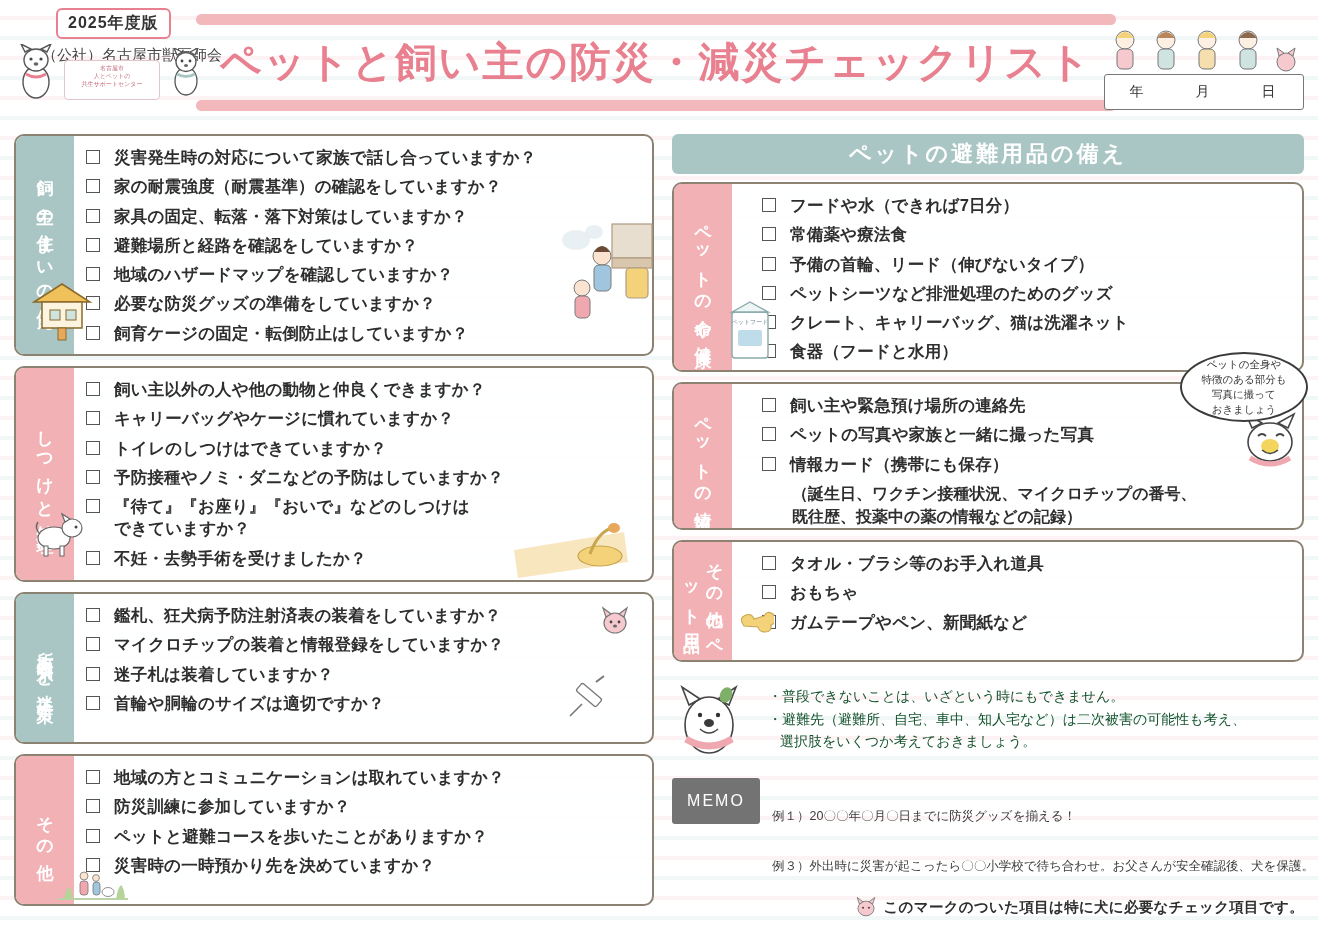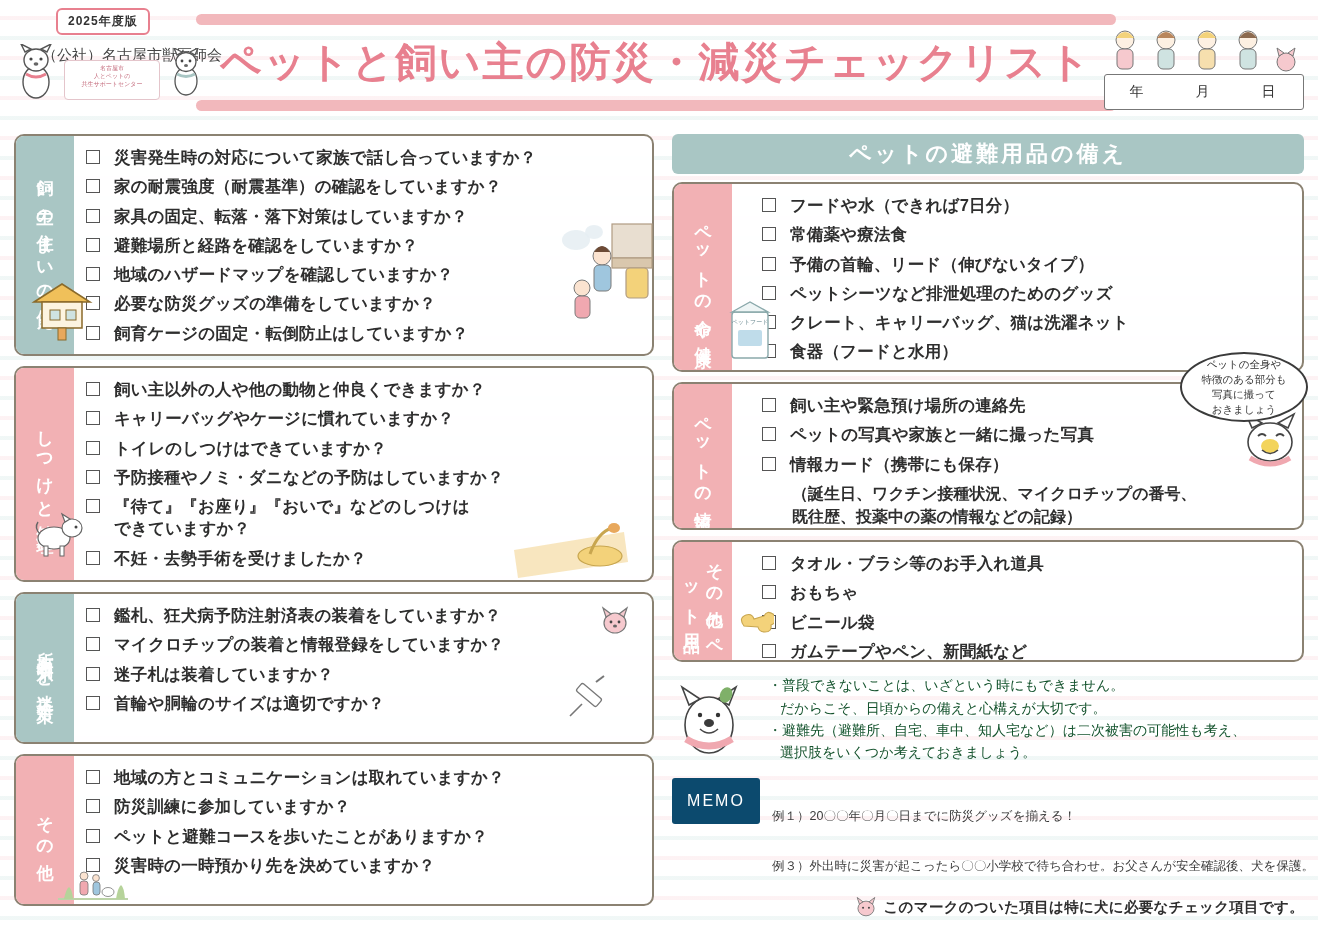--- a/index.html
+++ b/index.html
@@ -27,21 +27,21 @@
     z-index:0;
   }
   .page{ position:relative; z-index:1; width:1318px; height:925px; }
 
   
   .header{ position:absolute; left:0; top:0; width:1318px; height:120px; }
   .year-badge{
     position:absolute; left:56px; top:8px;
     border:2px solid #e8808f; border-radius:6px;
     background:#fff; color:#333;
-    font-size:12px; font-weight:bold; padding:3px 10px;
+    font-size:16px; font-weight:bold; padding:3px 10px;
     letter-spacing:1px;
   }
   .title-bar-top{
     position:absolute; left:196px; top:14px; width:920px; height:11px;
     background:#f2b8bc; border-radius:6px;
   }
   .title-bar-bottom{
     position:absolute; left:196px; top:100px; width:920px; height:11px;
     background:#f2b8bc; border-radius:6px;
   }
@@ -166,21 +166,21 @@
   .tips-text .ln{ display:block; white-space:nowrap; }
   .tips-text .ind{ padding-left:12px; }
 
   
   .memo{
     position:absolute; left:672px; top:778px; width:632px; height:46px;
     display:flex; align-items:stretch;
   }
   .memo-label{
     width:88px; flex:0 0 88px;
-    background:#0c4a6e; color:#fff;
+    background:#737373; color:#fff;
     display:flex; align-items:center; justify-content:center;
     font-size:16px; letter-spacing:2px;
     border-radius:3px;
   }
   .memo-lines{
     flex:1; padding-left:12px;
     font-size:12.5px; color:#3b3b3b; line-height:1.75;
   }
   .memo-lines .ln{ display:block; white-space:nowrap;margin-top:28px; }
 
@@ -521,24 +521,20 @@
       <div class="item">
           <span class="cb"></span>
           <span class="txt">タオル・ブラシ等のお手入れ道具</span>
         </div>
       <div class="item">
           <span class="cb"></span>
           <span class="txt">おもちゃ</span>
         </div>
       <div class="item">
           <span class="cb"></span>
-          <span class="txt">ビニール袋</span>
-        </div>
-      <div class="item">
-          <span class="cb"></span>
           <span class="txt">ガムテープやペン、新聞紙など</span>
         </div>
     </div>
   </div>
   <div class="illus" style="left:738px; top:610px;">
     <svg width="36" height="30" viewBox="0 0 36 30">
       <path d="M6 16 q-6 -8 2 -11 q6 -2 8 4 l10 -3 q3 -6 9 -2 q6 5 0 10 l-2 1 q1 7 -6 7 q-6 0 -7 -5 Z" fill="#f3d27a" stroke="#c8a64f" stroke-width="1.1"></path>
     </svg>
   </div>
 
@@ -568,21 +564,20 @@
         <circle cx="28" cy="36" r="2.2" fill="#333"></circle>
         <circle cx="46" cy="36" r="2.2" fill="#333"></circle>
         <ellipse cx="37" cy="44" rx="5" ry="4" fill="#3b3b3b"></ellipse>
         <path d="M28 50 q9 8 18 0" stroke="#444" stroke-width="1.6" fill="none"></path>
         <path d="M14 60 q23 14 46 0" stroke="#f0a8b0" stroke-width="7" fill="none"></path>
         <ellipse cx="54" cy="16" rx="6" ry="8" fill="#7fb069" transform="rotate(25 54 16)"></ellipse>
       </svg>
     </div>
     <div class="tips-text">
       <span class="ln">・普段できないことは、いざという時にもできません。</span>
-      <span class="ln ind">だからこそ、日頃からの備えと心構えが大切です。</span>
       <span class="ln">・避難先（避難所、自宅、車中、知人宅など）は二次被害の可能性も考え、</span>
       <span class="ln ind">選択肢をいくつか考えておきましょう。</span>
     </div>
   </div>
 
   <div class="memo">
     <div class="memo-label">MEMO</div>
     <div class="memo-lines">
       <span class="ln">例１）20〇〇年〇月〇日までに防災グッズを揃える！</span>
       <span class="ln">例３）外出時に災害が起こったら〇〇小学校で待ち合わせ。お父さんが安全確認後、犬を保護。</span>

